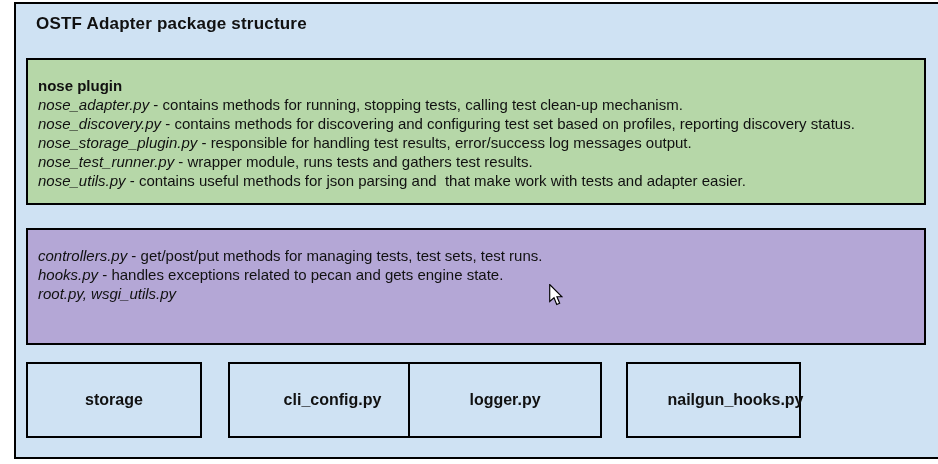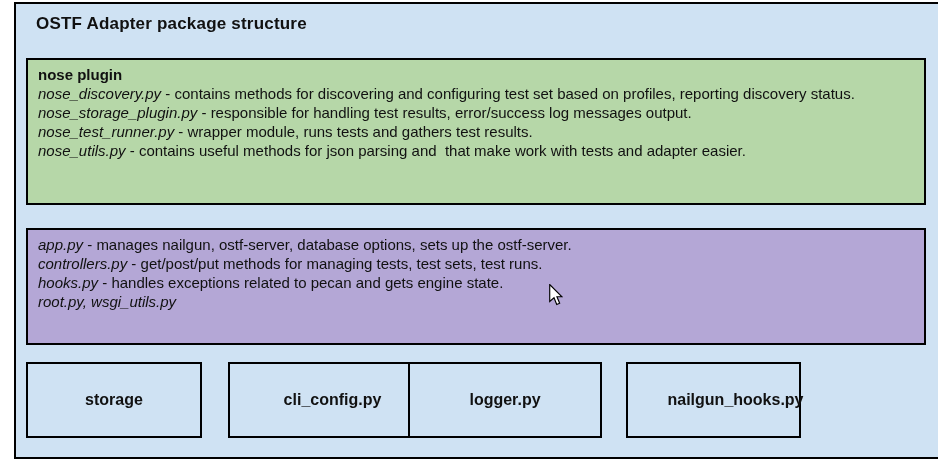--- a/index.html
+++ b/index.html
@@ -31,21 +31,21 @@
     left: 20px; top: 10px;
     font-size: 17px;
     font-weight: bold;
     letter-spacing: 0.2px;
   }
   .panel {
     position: absolute;
     left: 10px;
     width: 900px;
     border: 2px solid var(--border);
-    padding: 5px 10px;
+    padding: 16px 10px;
     font-size: 15px;
     line-height: 19px;
     overflow: hidden;
   }
   .panel.green { top: 54px; height: 147px; background: var(--nose-panel); }
   .panel.purple { top: 224px; height: 117px; background: var(--wsgi-panel); }
   .panel-header { font-weight: bold; }
   .entry { white-space: pre-wrap; }
   .entry .file { font-style: italic; }
   .module-box {
@@ -73,28 +73,28 @@
 </style>
 </head>
 <body>
 
 <div class="canvas">
 
   <div class="title">OSTF Adapter package structure</div>
 
   <div class="panel green">
     <div class="panel-header">nose plugin</div>
+    <div class="entry"><span class="file">nose_adapter.py</span><span> - contains methods for running, stopping tests, calling test clean-up mechanism.</span></div>
     <div class="entry"><span class="file">nose_discovery.py</span><span> - contains methods for discovering and configuring test set based on profiles, reporting discovery status.</span></div>
     <div class="entry"><span class="file">nose_storage_plugin.py</span><span> - responsible for handling test results, error/success log messages output.</span></div>
     <div class="entry"><span class="file">nose_test_runner.py</span><span> - wrapper module, runs tests and gathers test results.</span></div>
     <div class="entry"><span class="file">nose_utils.py</span><span> - contains useful methods for json parsing and  that make work with tests and adapter easier.</span></div>
   </div>
 
   <div class="panel purple">
-    <div class="entry"><span class="file">app.py</span><span> - manages nailgun, ostf-server, database options, sets up the ostf-server.</span></div>
     <div class="entry"><span class="file">controllers.py</span><span> - get/post/put methods for managing tests, test sets, test runs.</span></div>
     <div class="entry"><span class="file">hooks.py</span><span> - handles exceptions related to pecan and gets engine state.</span></div>
     <div class="entry"><span class="file">root.py, wsgi_utils.py</span><span></span></div>
   </div>
 
   <div class="module-box mbox-0">
       <span>storage</span>
     </div>
   <div class="module-box mbox-1">
       <span>cli_config.py</span>

